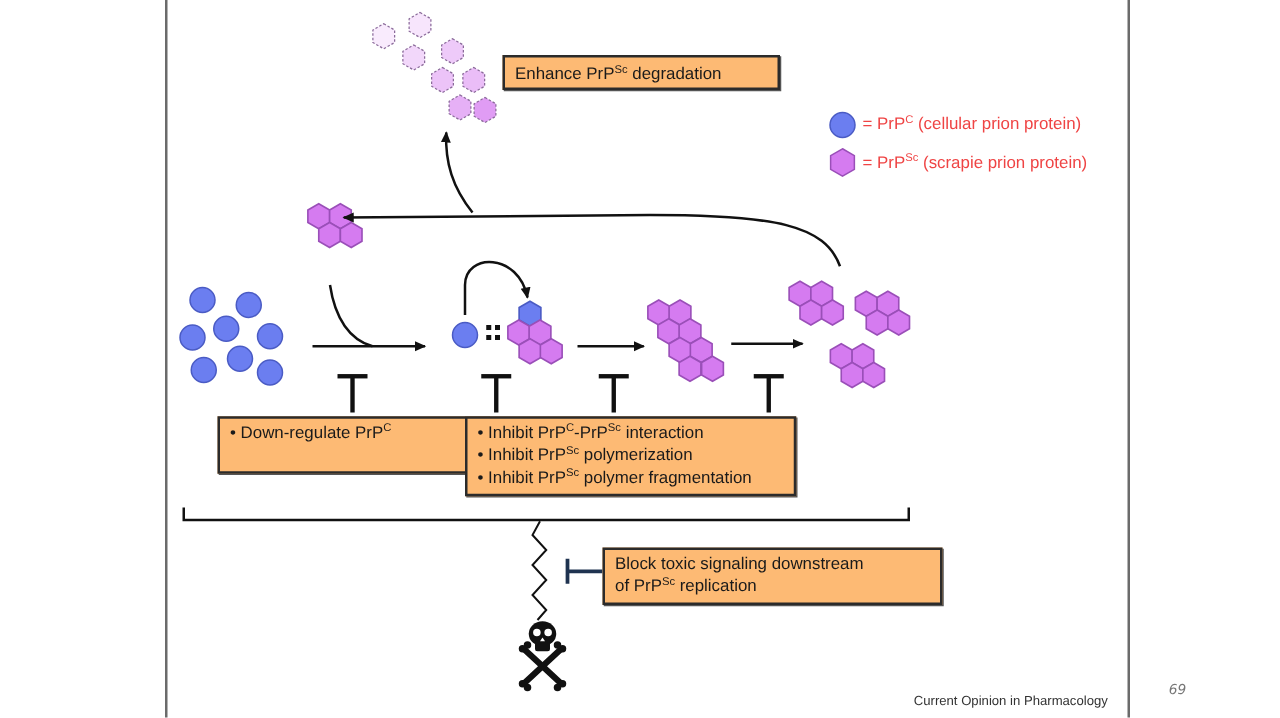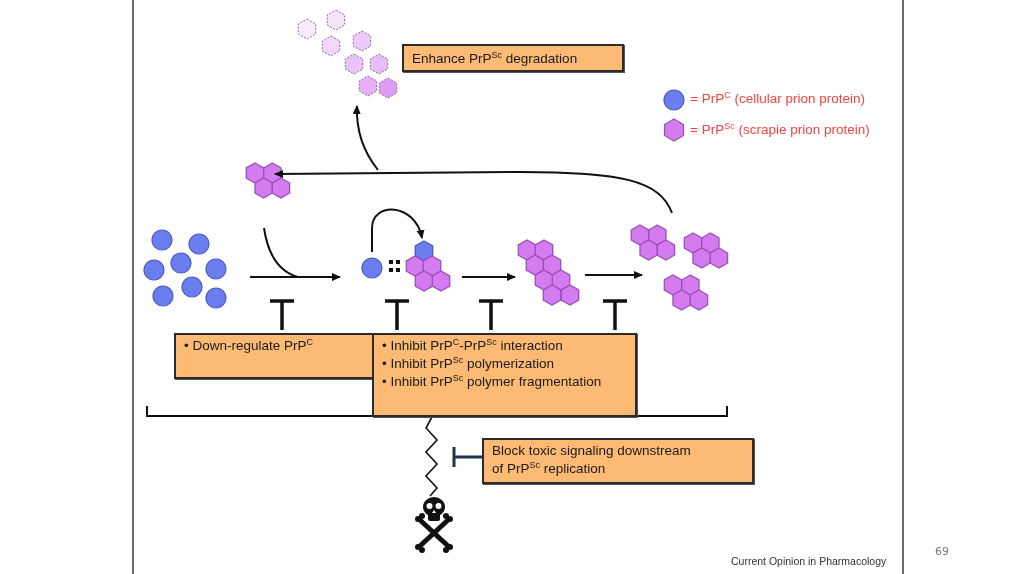--- a/index.html
+++ b/index.html
@@ -4,21 +4,21 @@
 <style>
   html, body { margin:0; padding:0; background:#ffffff; }
   body { width:1024px; height:574px; position:relative; overflow:hidden; font-family:"Liberation Sans", sans-serif; }
   .frame-line { position:absolute; top:0; width:2px; height:574px; background:#6b6b6b; }
   #diagram { position:absolute; left:0; top:0; }
   .txtbox { position:absolute; background:#fdba74; border:2px solid #2b2b2b; box-shadow:1px 1px 0 #555; color:#1a1a1a; font-size:13.5px; line-height:18px; padding:2px 8px; box-sizing:border-box; white-space:nowrap; }
   .txtbox sup { font-size:9px; vertical-align:5px; line-height:0; }
   .legend { position:absolute; font-size:13.5px; color:#ef4444; white-space:nowrap; }
   .legend sup { font-size:9px; vertical-align:5px; line-height:0; }
   .credit { position:absolute; font-size:10.5px; color:#333; white-space:nowrap; }
-  .pagenum { position:absolute; font-size:11px; color:#777; font-family:"DejaVu Sans", sans-serif; }
+  .pagenum { position:absolute; font-size:11px; color:#777; font-family:"DejaVu Sans", sans-serif;font-style:italic; }
 </style>
 </head>
 <body>
 
 <div class="frame-line" style="left:132px;"></div>
 <div class="frame-line" style="left:902px;"></div>
 
 <svg id="diagram" width="1024" height="574">
   <defs>
     <marker id="ah" markerWidth="10" markerHeight="10" refX="8" refY="5" orient="auto" markerUnits="userSpaceOnUse">
@@ -147,21 +147,21 @@
   <span>= PrP</span><sup>C</sup><span> (cellular prion protein)</span>
 </div>
 <div class="legend" style="left:690px; top:122px;text-align:center;">
   <span>= PrP</span><sup>Sc</sup><span> (scrapie prion protein)</span>
 </div>
 
 <div class="txtbox" style="left:145px; top:333px; width:218px; height:46px;margin-left:29px;">
   <div><span>• Down-regulate PrP</span><sup>C</sup></div>
 </div>
 
-<div class="txtbox" style="left:372px; top:333px; width:265px; height:84px;">
+<div class="txtbox" style="left:372px; top:333px; width:265px; height:64px;">
   <div><span>• Inhibit PrP</span><sup>C</sup><span>-PrP</span><sup>Sc</sup><span> interaction</span></div>
   <div><span>• Inhibit PrP</span><sup>Sc</sup><span> polymerization</span></div>
   <div><span>• Inhibit PrP</span><sup>Sc</sup><span> polymer fragmentation</span></div>
 </div>
 
 <div class="txtbox" style="left:482px; top:438px; width:272px; height:46px;">
   <div>Block toxic signaling downstream</div>
   <div><span>of PrP</span><sup>Sc</sup><span> replication</span></div>
 </div>
 

